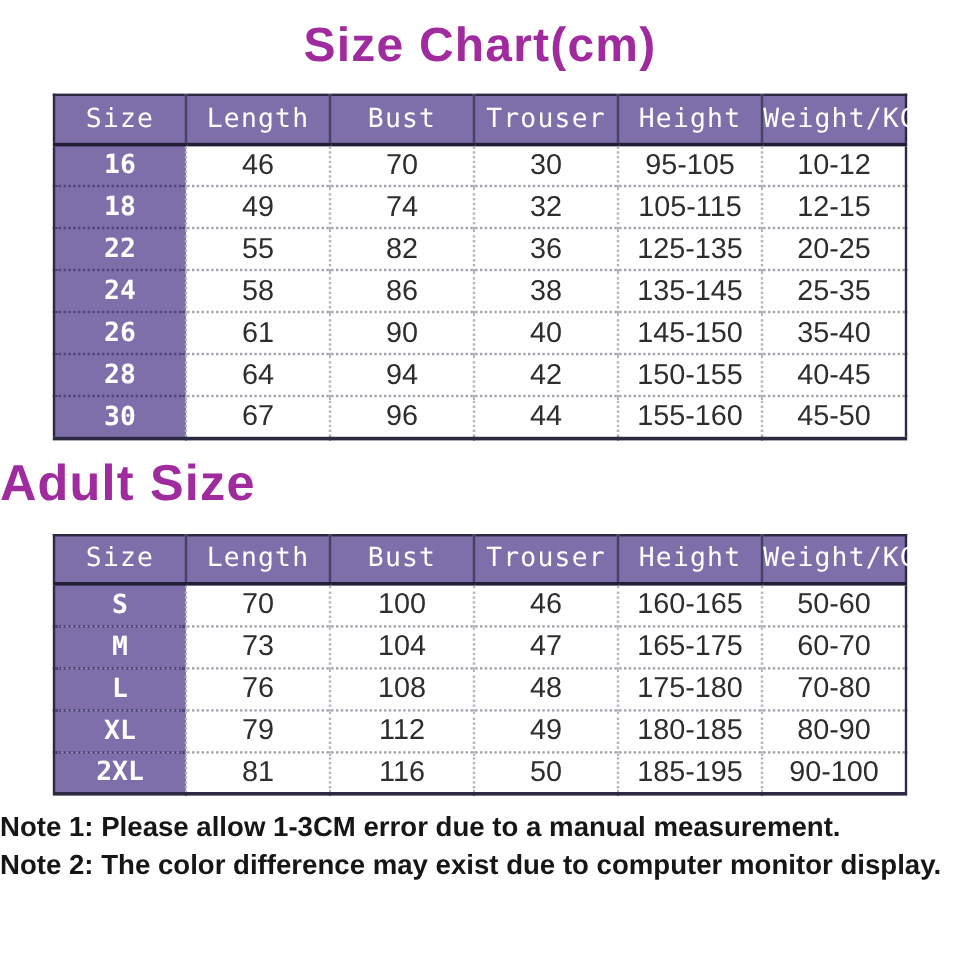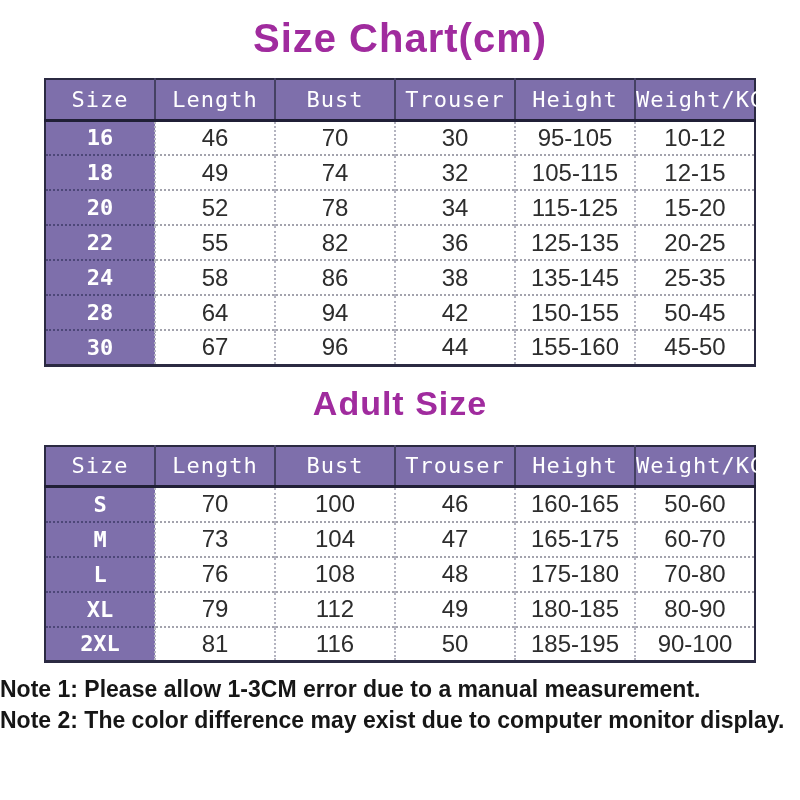--- a/index.html
+++ b/index.html
@@ -15,22 +15,22 @@
   .page { width: 800px; height: 800px; position: relative; }
 
   .main-title {
     margin: 0; padding-top: 14px; height: 62px;
     text-align: center; line-height: 48px;
     font-size: 40px; font-weight: bold; letter-spacing: 1px;
     color: var(--magenta);
   }
   .sub-title {
     margin: 10px 0 0 0; height: 52px;
-    text-align: center; line-height: 52px;
-    font-size: 34px; font-weight: bold; letter-spacing: 1px;
+    text-align: left; line-height: 52px;
+    font-size: 42px; font-weight: bold; letter-spacing: 1px;
     color: var(--magenta);
   }
 
   table.size-table {
     width: 710px; margin: 16px auto 0 auto;
     border-collapse: collapse; table-layout: fixed;
     border: 2px solid var(--dark-border);
     border-bottom-width: 3px;
     background: #ffffff;
   }
@@ -109,50 +109,50 @@
         </tr>
         <tr>
           <td>18</td>
           <td>49</td>
           <td>74</td>
           <td>32</td>
           <td>105-115</td>
           <td>12-15</td>
         </tr>
         <tr>
-          <td>20</td>
-          <td>52</td>
-          <td>78</td>
-          <td>34</td>
-          <td>115-125</td>
-          <td>15-20</td>
-        </tr>
-        <tr>
           <td>22</td>
           <td>55</td>
           <td>82</td>
           <td>36</td>
           <td>125-135</td>
           <td>20-25</td>
         </tr>
         <tr>
           <td>24</td>
           <td>58</td>
           <td>86</td>
           <td>38</td>
           <td>135-145</td>
           <td>25-35</td>
         </tr>
         <tr>
+          <td>26</td>
+          <td>61</td>
+          <td>90</td>
+          <td>40</td>
+          <td>145-150</td>
+          <td>35-40</td>
+        </tr>
+        <tr>
           <td>28</td>
           <td>64</td>
           <td>94</td>
           <td>42</td>
           <td>150-155</td>
-          <td>50-45</td>
+          <td>40-45</td>
         </tr>
         <tr>
           <td>30</td>
           <td>67</td>
           <td>96</td>
           <td>44</td>
           <td>155-160</td>
           <td>45-50</td>
         </tr>
       </tbody>

